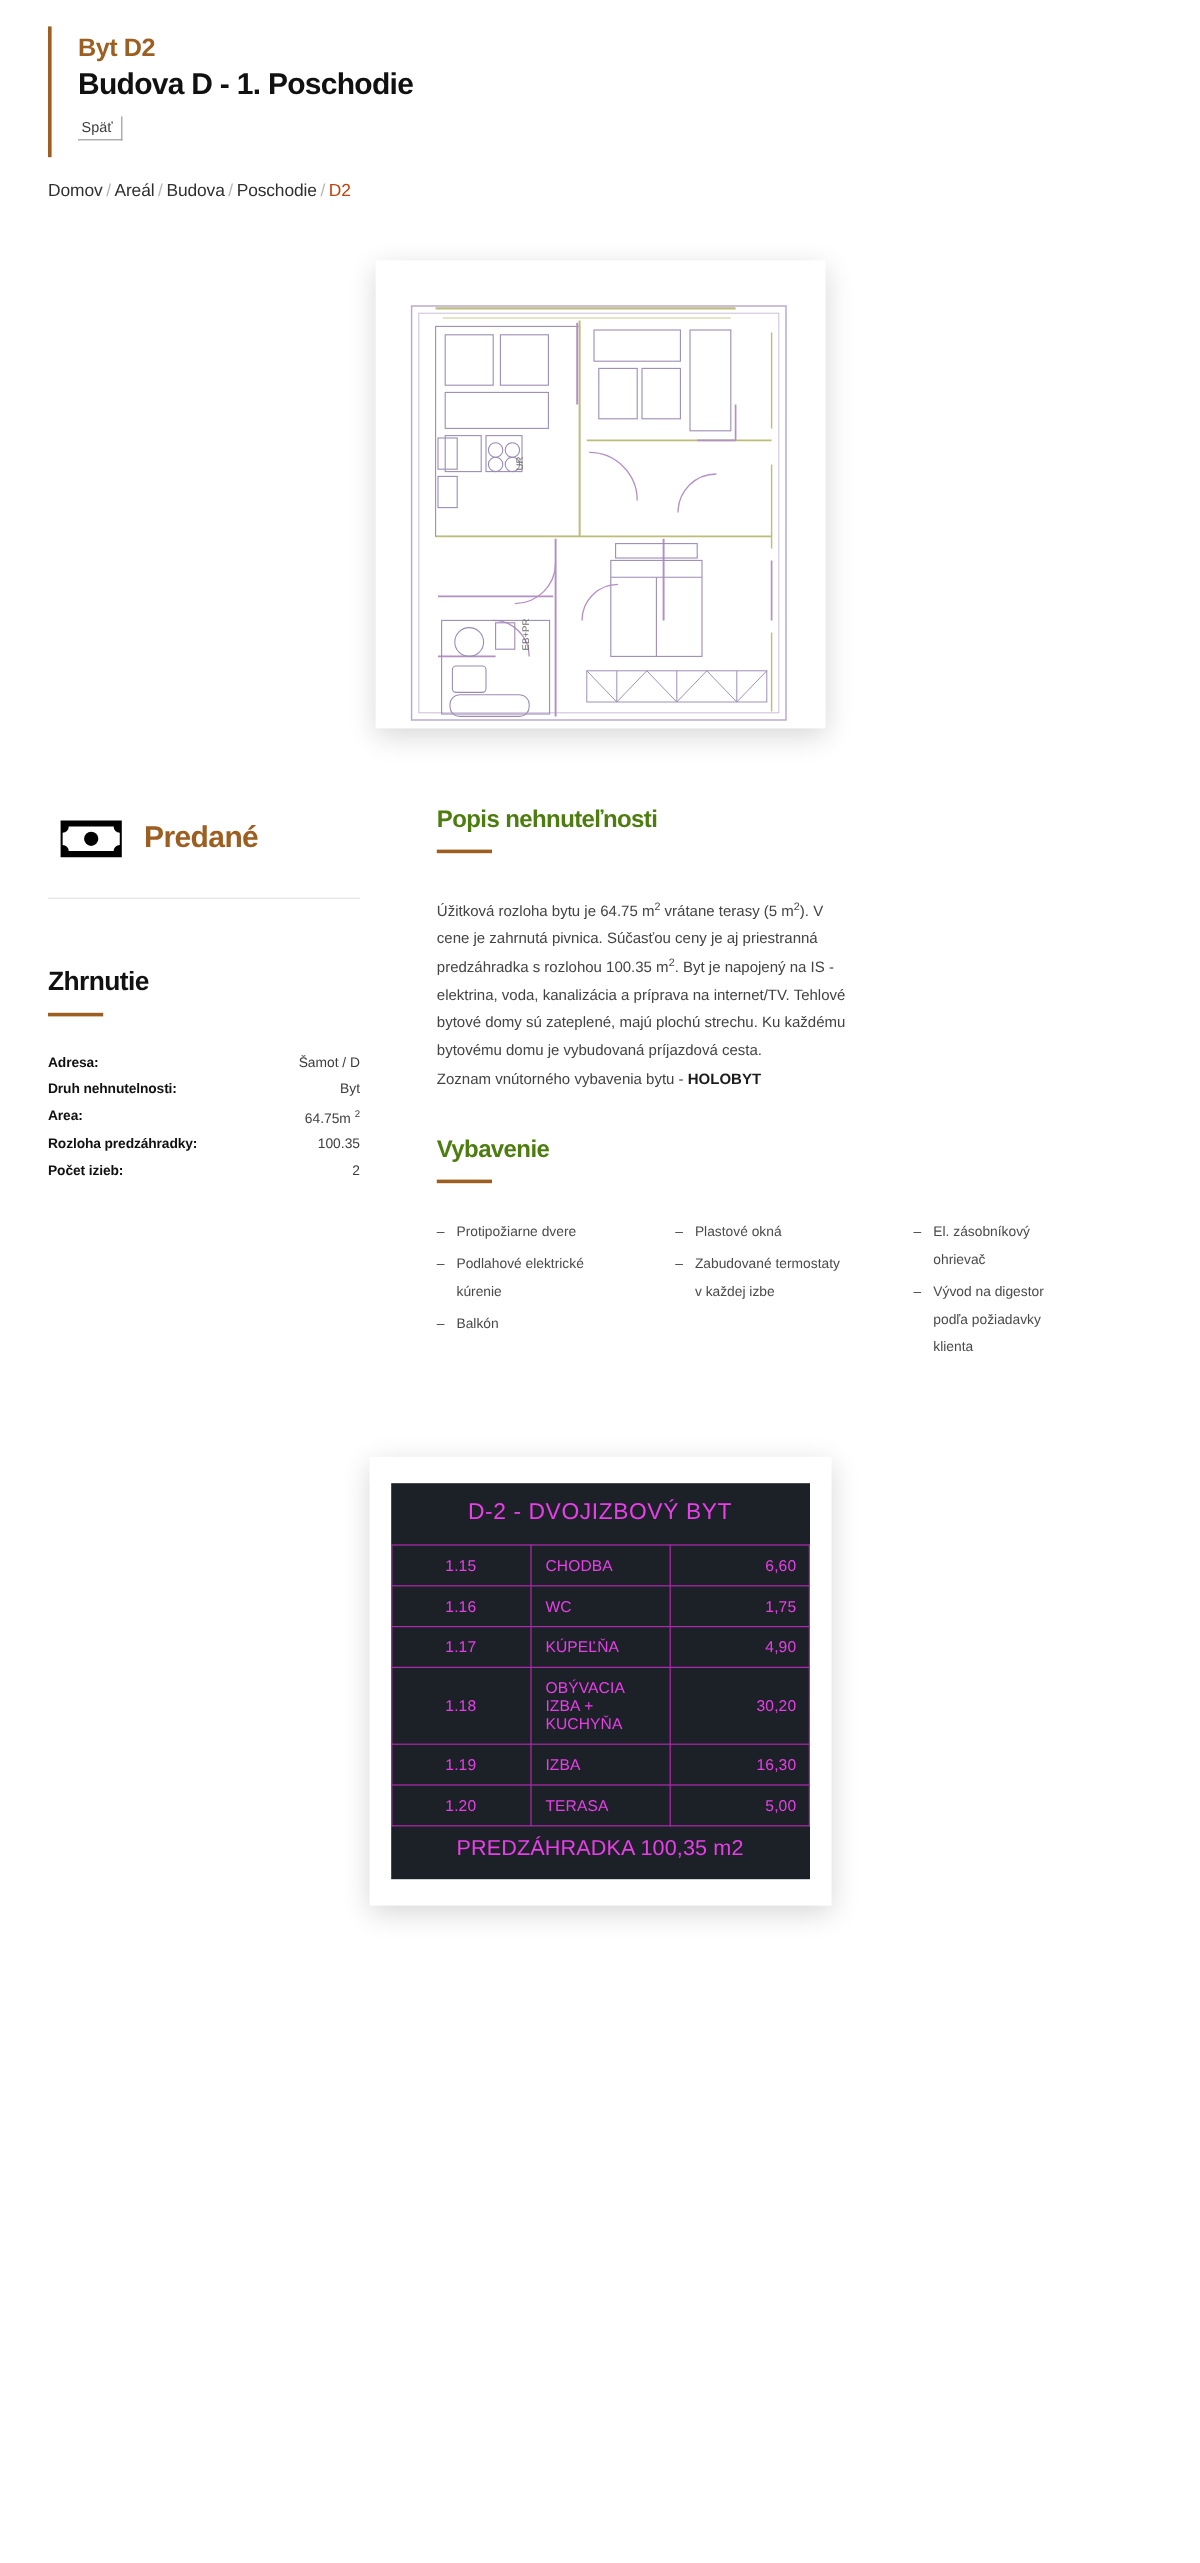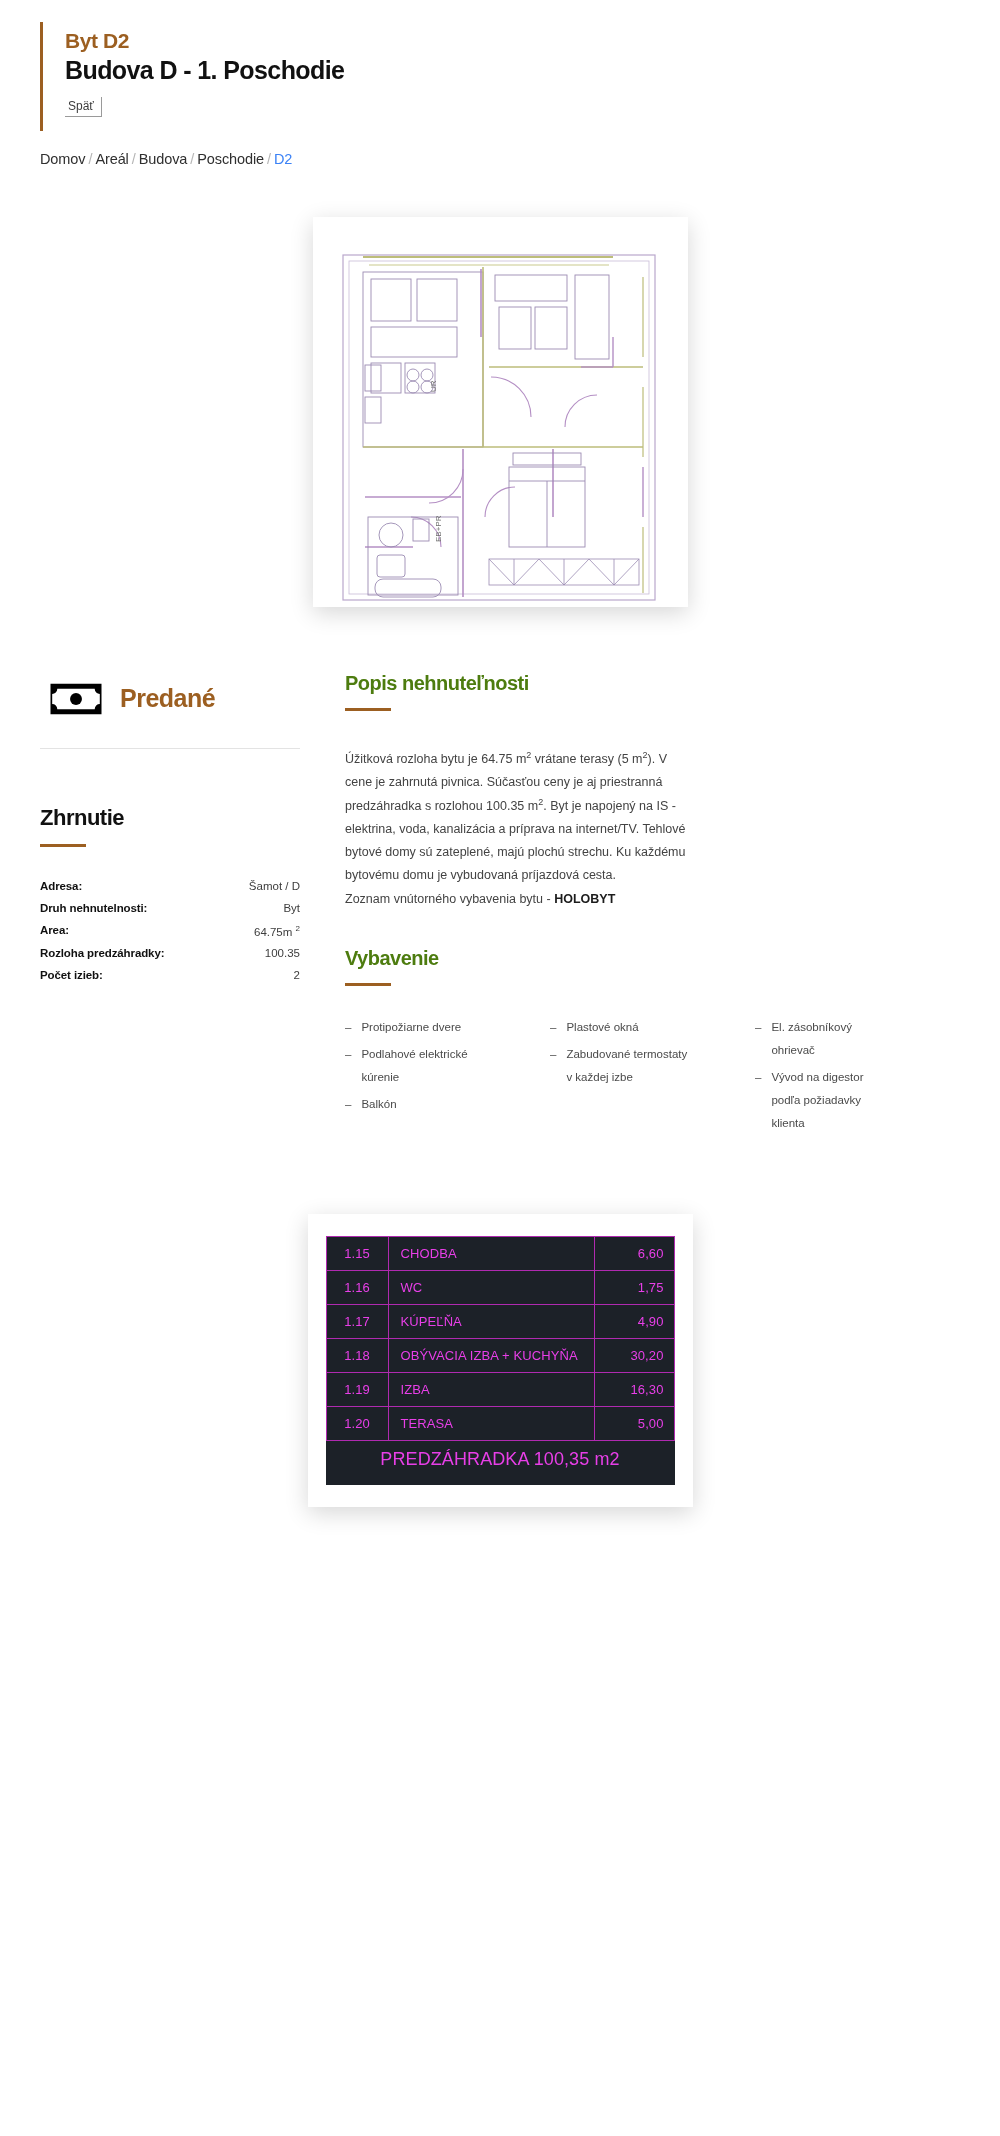--- a/index.html
+++ b/index.html
@@ -61,21 +61,21 @@
     padding-top: 16px;
     max-width: 270px;
     text-align: right;
     font-size: 14.5px;
     line-height: 1.7;
     color: #2f2f2f;
     letter-spacing: -0.1px;
   }
   .breadcrumb a { color: #2f2f2f; text-decoration: none; }
   .breadcrumb .sep { color: #b6b6b6; margin: 0 3px; }
-  .breadcrumb .current { color: #3b82f6; }
+  .breadcrumb .current { color: #c2410c; }
 
   
   .plan-wrap {
     display: flex;
     justify-content: center;
     margin-top: 45px;
   }
   .plan-card {
     width: 375px;
     height: 390px;
@@ -84,21 +84,21 @@
     position: relative;
     overflow: hidden;
   }
   .plan-card svg { display: block; }
 
   
   .content {
     display: flex;
     padding: 0 40px;
     margin-top: 65px;
-    gap: 40px;
+    gap: 59px;
     align-items: flex-start;
   }
   .col-left { width: 260px; flex: 0 0 260px; }
   .col-right { flex: 1 1 auto; padding-left: 5px; }
 
   
   .status-row {
     display: flex;
     align-items: center;
     gap: 16px;
@@ -446,20 +446,23 @@
         </div>
       </div>
     </div>
   </div>
 </div>
 
 <div class="darkcard-wrap">
   <div class="darkcard">
     <table class="dark-table">
       <tbody>
+        <tr class="head">
+          <td colspan="3">D-2 - DVOJIZBOVÝ   BYT</td>
+        </tr>
         <tr class="row">
           <td class="num">1.15</td>
           <td class="name">CHODBA</td>
           <td class="area">6,60</td>
         </tr>
         <tr class="row">
           <td class="num">1.16</td>
           <td class="name">WC</td>
           <td class="area">1,75</td>
         </tr>

